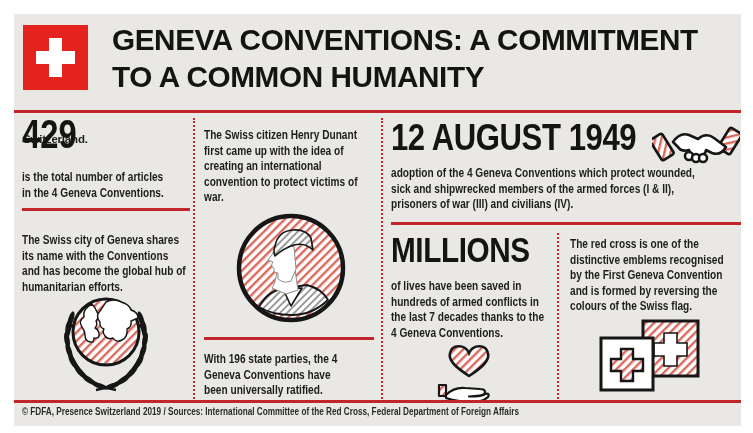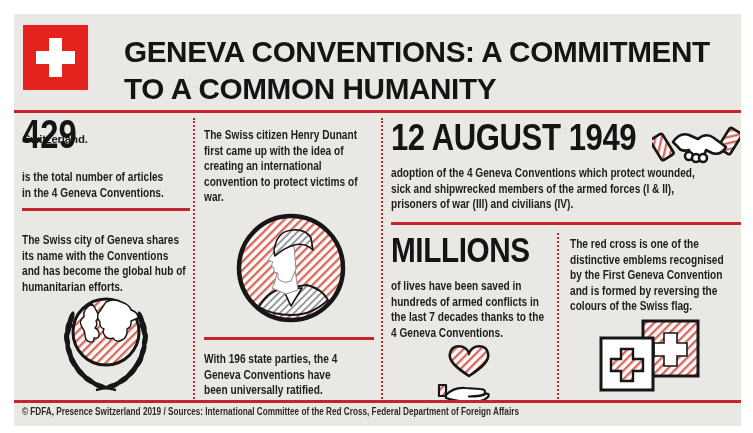--- a/index.html
+++ b/index.html
@@ -8,21 +8,21 @@
   }
   html,body{margin:0;padding:0;}
   body{width:753px;height:433px;background:#ffffff;font-family:"Liberation Sans","DejaVu Sans",sans-serif;overflow:hidden;position:relative;}
   #panel{position:absolute;left:14px;top:14px;width:727px;height:412px;background:var(--bg);}
 
   
   #flag{position:absolute;left:9px;top:11px;width:65px;height:65px;background:var(--flag-red);}
   #flag .v{position:absolute;left:26px;top:13px;width:13px;height:39px;background:#fff;}
   #flag .h{position:absolute;left:13px;top:26px;width:39px;height:13px;background:#fff;}
   #brand{position:absolute;left:9px;top:79px;font-size:11.5px;font-weight:bold;color:var(--text);letter-spacing:-0.2px;margin-top:40px;}
-  h1{position:absolute;left:98px;top:7px;margin:12px;font-size:30px;line-height:37px;font-weight:bold;color:#141413;letter-spacing:-0.4px;}
+  h1{position:absolute;left:98px;top:7px;margin:0;font-size:30px;line-height:37px;font-weight:bold;color:#141413;letter-spacing:-0.4px;}
   h1 span{display:block;white-space:nowrap;transform:scaleX(0.99);transform-origin:0 0;}
 
   
   .rule{position:absolute;height:3px;background:var(--line-red);}
   .vdot{position:absolute;width:0;border-left:2px dotted var(--line-red);}
 
   
   .t{position:absolute;font-weight:bold;color:var(--text);font-size:12.5px;line-height:15.5px;transform:scaleX(0.81);transform-origin:0 0;letter-spacing:0;}
   .bignum{position:absolute;font-weight:bold;color:#141413;white-space:nowrap;transform-origin:0 0;}
   #num429{left:8px;top:99px;font-size:41px;line-height:42px;transform:scaleX(0.80);}

